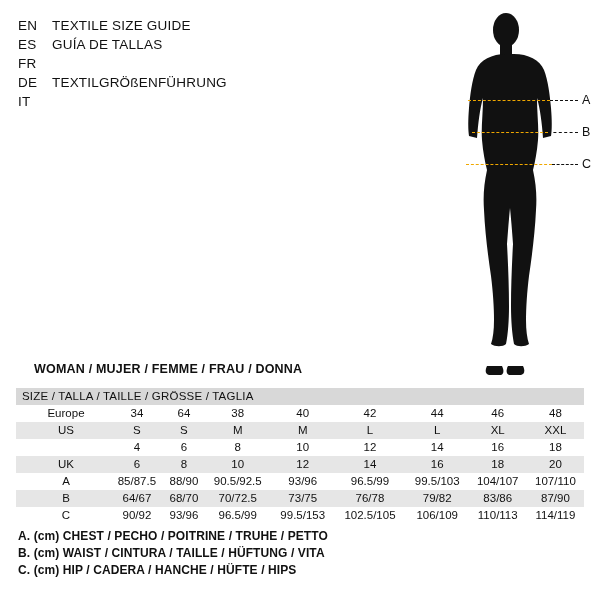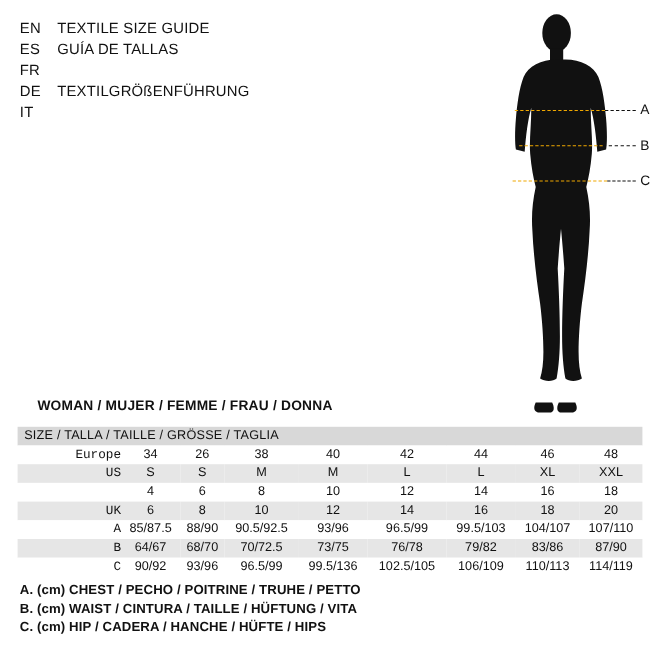--- a/index.html
+++ b/index.html
@@ -91,24 +91,23 @@
     font-size: 11.5px;
   }
   .size-table td {
     padding: 0;
     height: 17px;
     line-height: 17px;
     text-align: center;
     color: #111;
   }
   .size-table td.label {
-    text-align: right;
+    text-align: center;
     padding-left: 6px;
     width: 88px;
-    font-family: Liberation Mono, monospace;
   }
   .row-head td {
     background: #d8d8d8;
     font-weight: normal;
     text-align: left;
     padding-left: 6px;
     letter-spacing: .2px;
     margin-left: 42px;
   }
   .row-shaded td {
@@ -218,21 +217,21 @@
 
   <table class="size-table">
     <tbody>
       <tr class="row-head">
         <td colspan="9">SIZE / TALLA / TAILLE / GRÖSSE / TAGLIA</td>
       </tr>
 
       <tr class="row-plain">
         <td class="label">Europe</td>
         <td>34</td>
-        <td>26</td>
+        <td>64</td>
         <td>38</td>
         <td>40</td>
         <td>42</td>
         <td>44</td>
         <td>46</td>
         <td>48</td>
       </tr>
 
       <tr class="row-shaded">
         <td class="label">US</td>
@@ -292,21 +291,21 @@
         <td>79/82</td>
         <td>83/86</td>
         <td>87/90</td>
       </tr>
 
       <tr class="row-plain">
         <td class="label">C</td>
         <td>90/92</td>
         <td>93/96</td>
         <td>96.5/99</td>
-        <td>99.5/136</td>
+        <td>99.5/153</td>
         <td>102.5/105</td>
         <td>106/109</td>
         <td>110/113</td>
         <td>114/119</td>
       </tr>
     </tbody>
   </table>
 
   <div class="legend">
     <div>A. (cm) CHEST / PECHO / POITRINE / TRUHE / PETTO</div>

